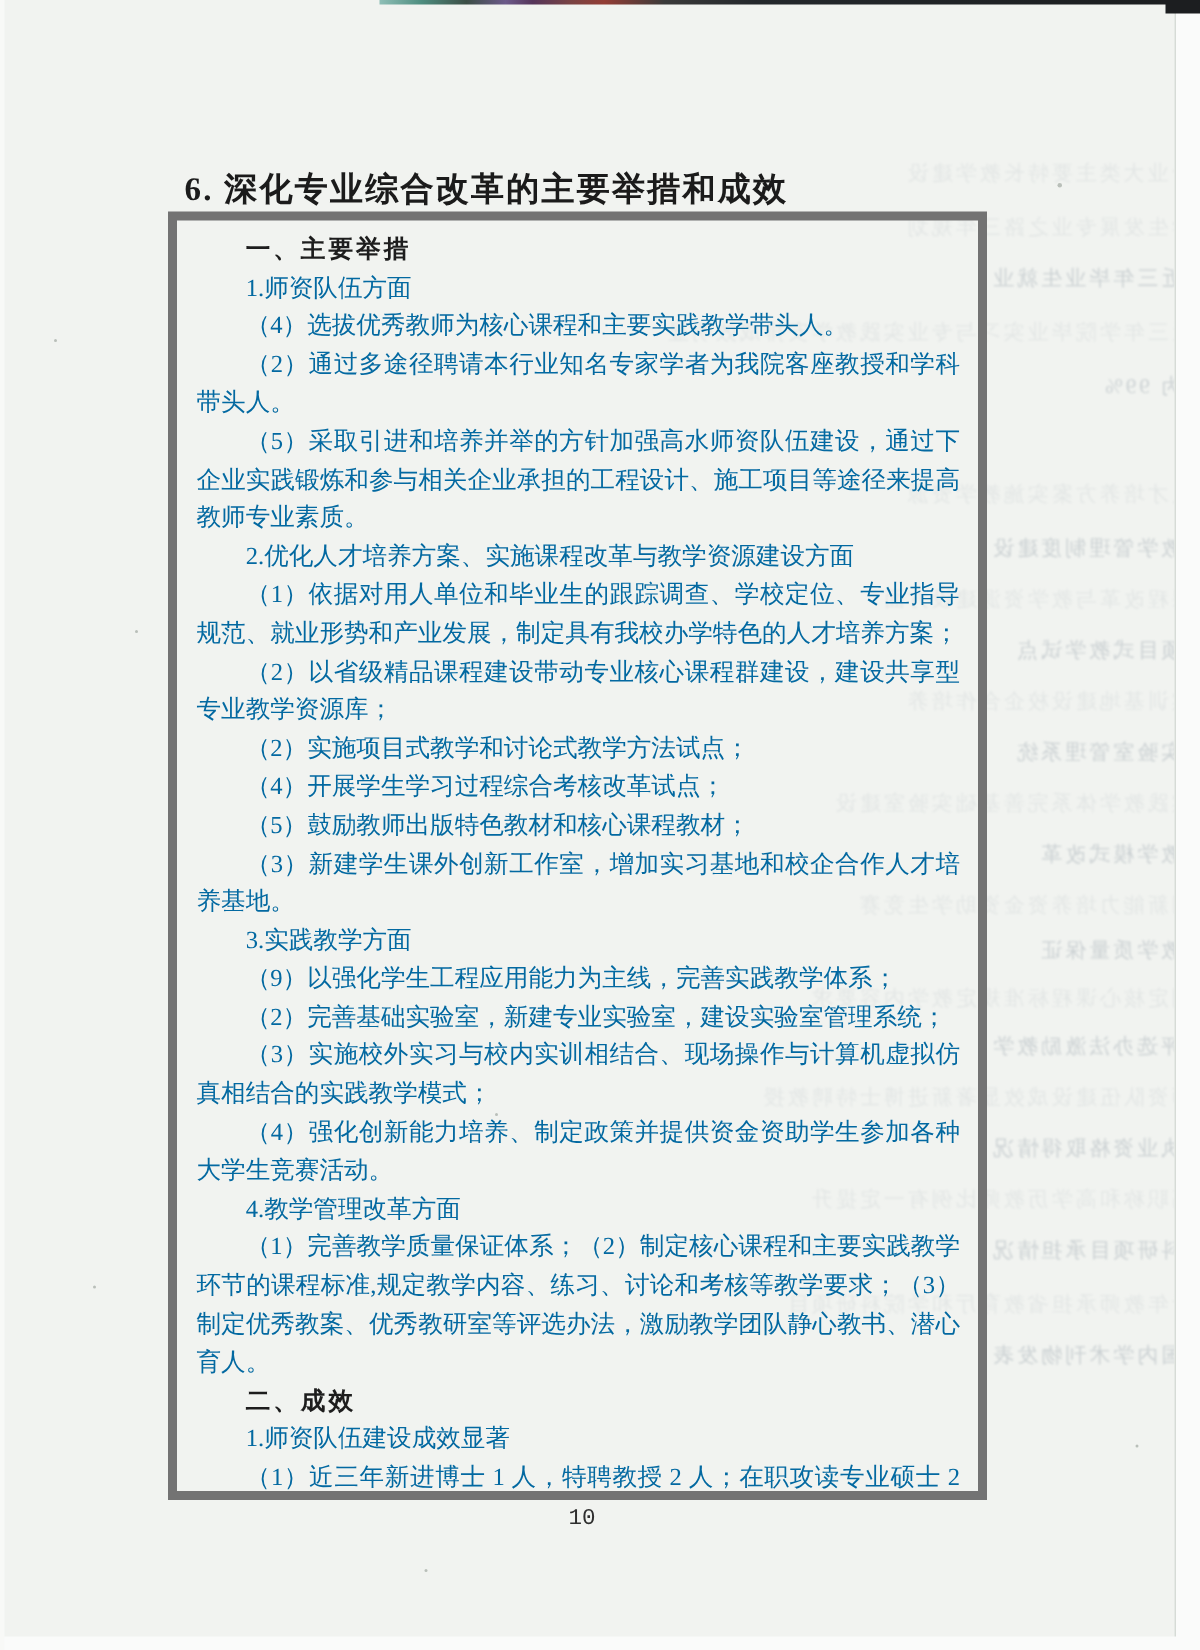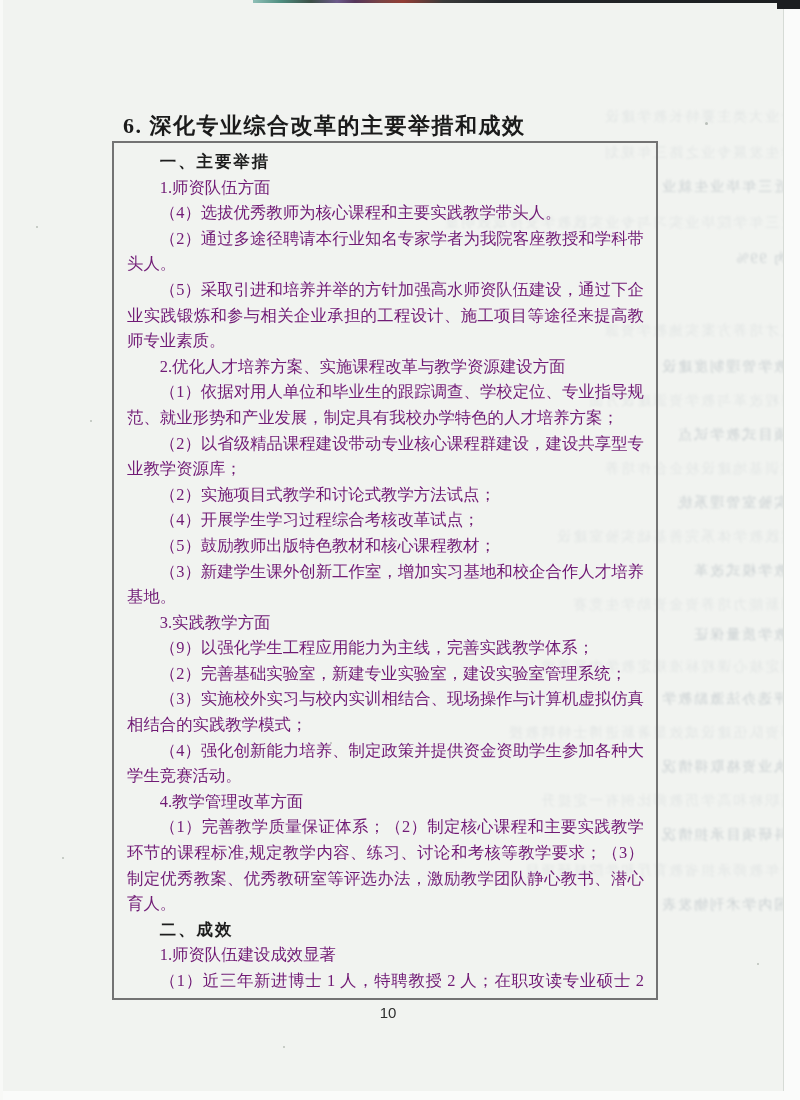--- a/index.html
+++ b/index.html
@@ -45,32 +45,32 @@
   .bleed-row.margin{opacity:0.38;}
   
   .speck{position:absolute;width:2px;height:2px;border-radius:50%;background:#b9bfb9;z-index:1;}
   
   .doc-title{
     position:absolute;left:111px;top:99px;z-index:5;margin:12px;
     font-size:22px;font-weight:bold;color:#1b1b1b;letter-spacing:1.5px;
   }
   .content-box{
     position:absolute;left:112px;top:141px;width:546px;height:859px;z-index:5;
-    border:2px solid #737373;box-sizing:border-box;
+    border:6px solid #737373;box-sizing:border-box;
     padding:6px 12px 0 13px;overflow:hidden;
   }
   .para{
     margin:0;font-size:16.4px;line-height:25.6px;
-    text-indent:2em;text-align:justify;color:#701a75;
+    text-indent:2em;text-align:justify;color:#0369a1;
   }
   .para.heading{font-weight:bold;color:#1d1d1d;letter-spacing:2px;}
   .page-number{
     position:absolute;left:0;top:1004px;width:776px;z-index:5;
     text-align:center;font-size:15px;color:#2e2e2e;
-    font-family:Liberation Sans, sans-serif;
+    font-family:Liberation Mono, monospace;
   }
 </style>
 </head>
 <body>
 
 <div class="top-strip"></div>
 <div class="corner-mark"></div>
 <div class="edge-right"></div>
 <div class="edge-bottom"></div>
 <div class="edge-left"></div>

